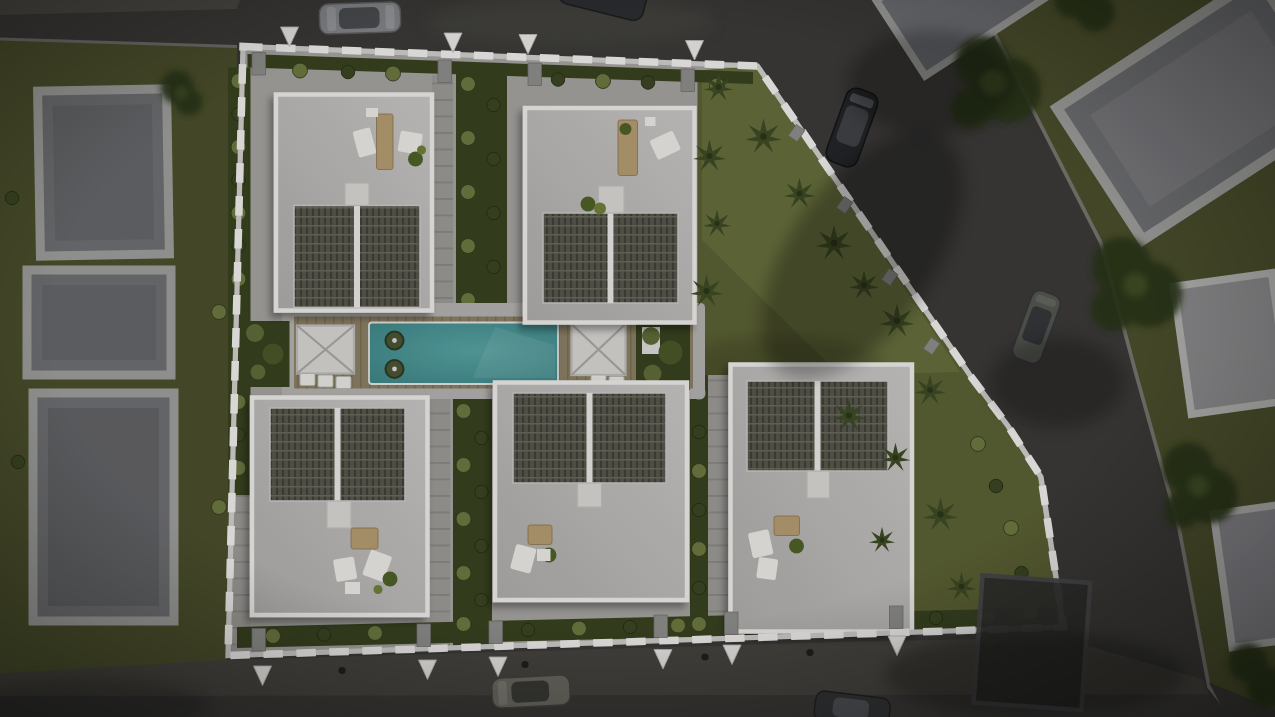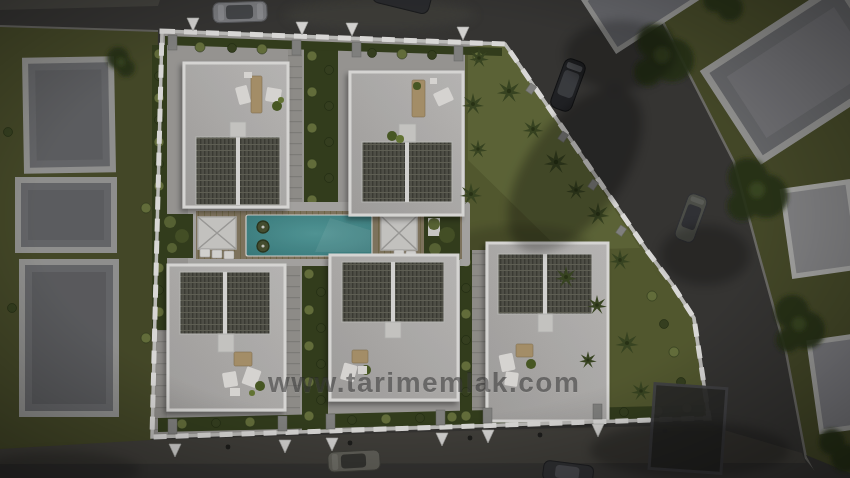--- a/index.html
+++ b/index.html
@@ -434,14 +434,13 @@
     <ellipse cx="620" cy="55" rx="55" ry="35" fill="#000" opacity="0.26"></ellipse>
     <ellipse cx="575" cy="170" rx="95" ry="48" fill="#000" opacity="0.28" transform="rotate(-55 575 170)"></ellipse>
     <ellipse cx="705" cy="255" rx="45" ry="30" fill="#000" opacity="0.24"></ellipse>
     <ellipse cx="690" cy="450" rx="100" ry="28" fill="#000" opacity="0.24"></ellipse>
     <ellipse cx="60" cy="470" rx="80" ry="18" fill="#000" opacity="0.18"></ellipse>
   </g>
   <rect x="0" y="0" width="850" height="478" fill="#0a0c08" opacity="0.10"></rect>
   <rect x="0" y="0" width="850" height="478" fill="url(#vignG)"></rect>
 </svg>
 
-<div class="watermark">www.tarimemlak.com</div>
 </div>
 
 </body></html>

